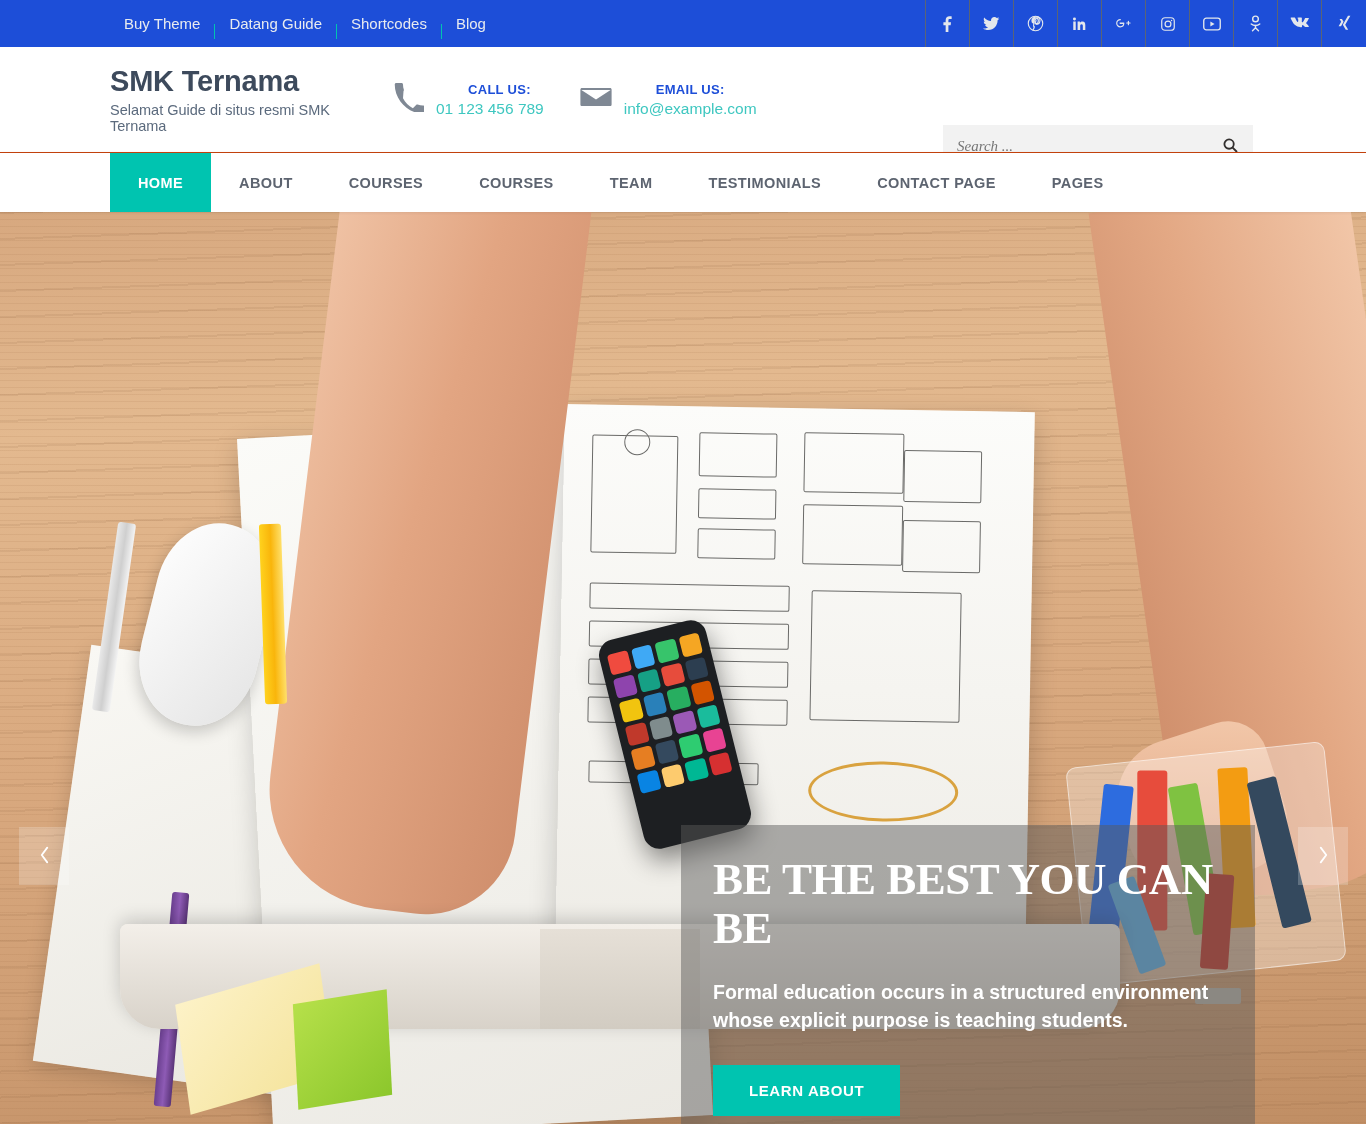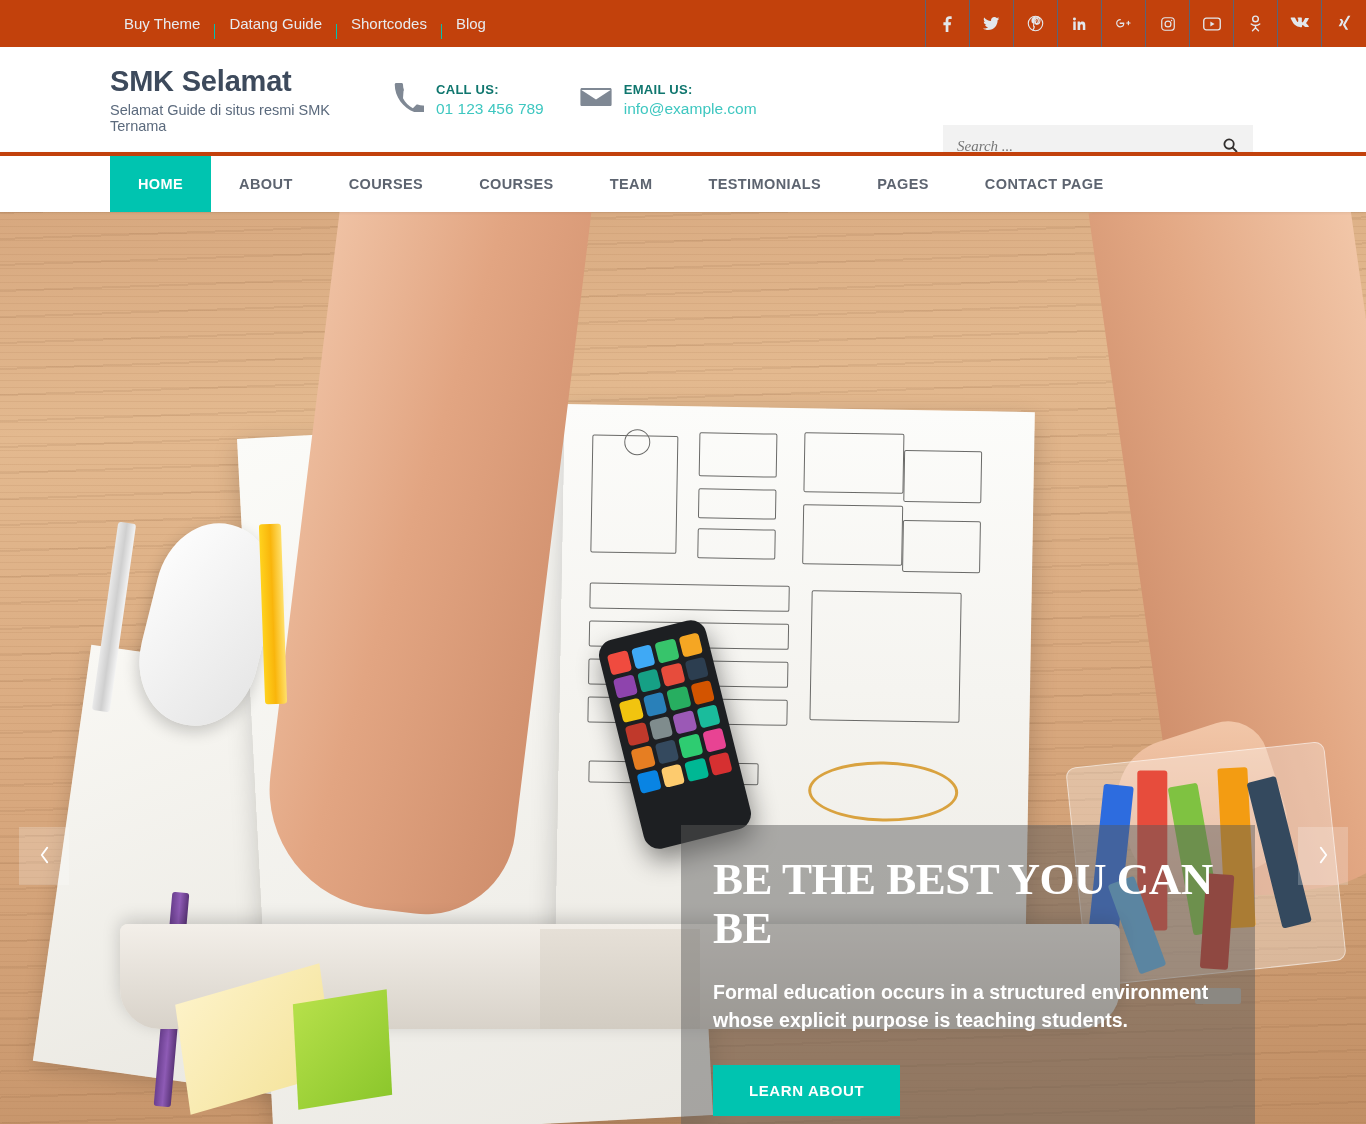--- a/index.html
+++ b/index.html
@@ -6,21 +6,21 @@
   html, body {
     width: 1366px; height: 1124px;
     overflow: hidden;
     background: #ffffff;
     font-family: "Liberation Sans", sans-serif;
   }
 
   
   .topbar {
     height: 47px;
-    background: #c2410c;
+    background: #1d4ed8;
     display: flex;
     align-items: stretch;
     justify-content: space-between;
   }
   .topbar-links {
     display: flex;
     align-items: center;
     padding-left: 110px;
     gap: 0;
   }
@@ -87,23 +87,24 @@
     display: flex;
     align-items: center;
     gap: 36px;
     margin-left: 4px;
   }
   .contact-item { display: flex; align-items: center; gap: 12px; }
   .contact-icon { color: #7f8894; flex: none; }
   .contact-label {
     font-size: 13px;
     font-weight: bold;
-    color: #0f766e;
+    color: #1d4ed8;
     letter-spacing: 0.3px;
     line-height: 1.35;
+    margin-left: 32px;
   }
   .contact-value {
     font-size: 15.5px;
     color: #3ec7c0;
     line-height: 1.25;
     text-decoration: none;
     display: block;
   }
   .search-box {
     position: absolute;
@@ -132,21 +133,21 @@
     width: 46px; height: 43px;
     cursor: pointer;
     display: flex; align-items: center; justify-content: center;
     color: #33302f;
   }
 
   
   .nav {
     height: 60px;
     background: #ffffff;
-    border-top: 4px solid #c2410c;
+    border-top: 1px solid #c2410c;
     display: flex;
     align-items: stretch;
     padding-left: 110px;
     box-shadow: 0 1px 3px rgba(0,0,0,0.07);
     position: relative;
     z-index: 5;
   }
   .nav-item {
     display: flex; align-items: center; justify-content: center;
     padding: 0 28px;
@@ -451,21 +452,21 @@
       <svg width="15" height="17" viewBox="0 0 20 24" fill="currentColor">
           <path d="M3 5.6h3.4l2.3 4-3.6 6.2H1.7l3.6-6.2z"></path>
           <path d="M18.3 1.2L11 13.6l4.2 7.2h-3.4l-4.2-7.2L14.9 1.2z"></path>
         </svg>
     </a>
   </div>
 </div>
 
 <div class="header">
   <div class="brand">
-    <div class="brand-title">SMK Selamat</div>
+    <div class="brand-title">SMK Ternama</div>
     <div class="brand-sub">Selamat Guide di situs resmi SMK Ternama</div>
   </div>
 
   <div class="contact-group">
     <div class="contact-item">
       <span class="contact-icon">
         <svg width="30" height="30" viewBox="0 0 24 24" fill="currentColor">
             <path d="M6.6 10.8c1.7 3.4 4.5 6.2 7.9 7.9l2.6-2.6c.3-.3.8-.4 1.2-.3 1.3.4 2.8.7 4.2.7.7 0 1.2.5 1.2 1.2v4.2c0 .7-.5 1.2-1.2 1.2C10.9 23.1 0 12.2 0 -.3c0-.7.5-1.2 1.2-1.2h4.2c.7 0 1.2.5 1.2 1.2 0 1.5.2 2.9.7 4.2.1.4 0 .9-.3 1.2z" transform="translate(0.6 2.2)"></path>
           </svg>
       </span>
@@ -502,22 +503,22 @@
   </div>
 </div>
 
 <nav class="nav">
   <a class="nav-item active" href="#">HOME</a>
   <a class="nav-item" href="#">ABOUT</a>
   <a class="nav-item" href="#">COURSES</a>
   <a class="nav-item" href="#">COURSES</a>
   <a class="nav-item" href="#">TEAM</a>
   <a class="nav-item" href="#">TESTIMONIALS</a>
+  <a class="nav-item" href="#">CONTACT PAGE</a>
   <a class="nav-item" href="#">PAGES</a>
-  <a class="nav-item" href="#">CONTACT PAGE</a>
 </nav>
 
 <section class="hero">
   <div class="hero-photo">
     <div class="wood"></div>
 
     <div class="paper-c"></div>
     <div class="paper-a"></div>
     <div class="paper-b">
       <div class="sketch" style="left:28px;  top:30px;  width:86px;  height:118px;"></div>

